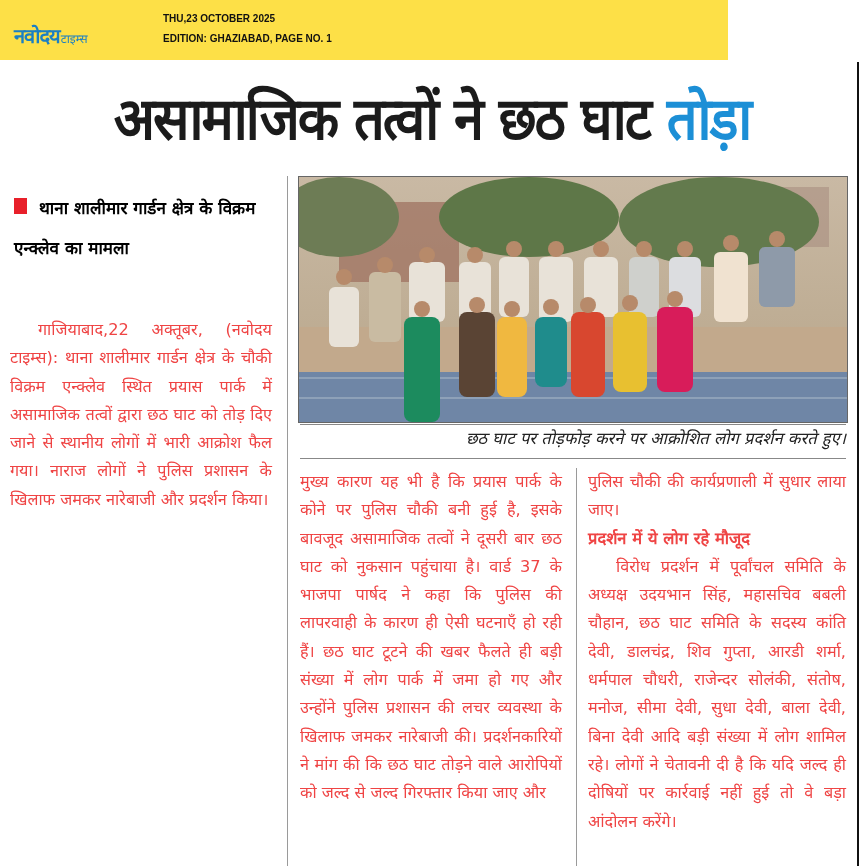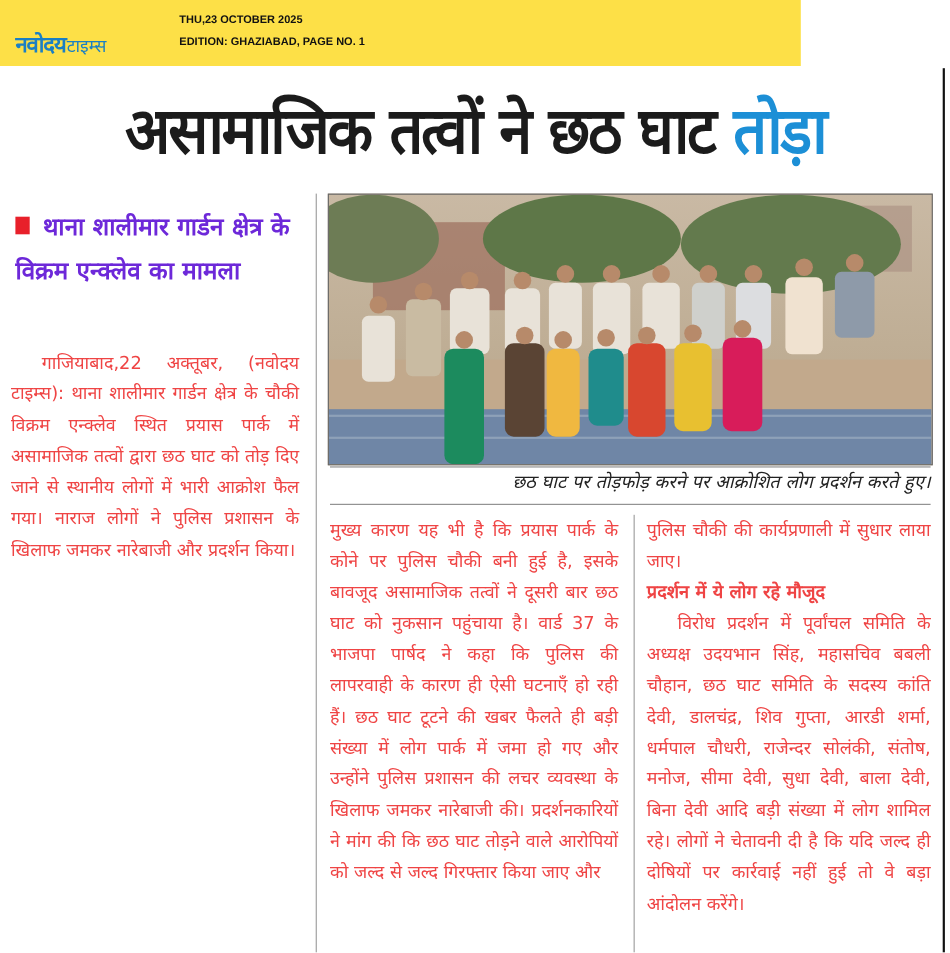--- a/index.html
+++ b/index.html
@@ -1,30 +1,30 @@
 <!DOCTYPE html>
 <html><head>
 <meta charset="utf-8">
 <style>
   html, body { margin:0; padding:0; }
   body { width:864px; height:866px; background:#ffffff; position:relative; overflow:hidden;
          font-family:"DejaVu Sans", sans-serif; color:#222; }
   .topbar { position:absolute; left:0; top:0; width:728px; height:60px; background:#fde047; }
   .logo { position:absolute; left:14px; top:10px; display:flex; align-items:baseline; color:#1a7fc4; }
   .logo-main { font-weight:bold; font-size:20px; letter-spacing:-1px; }
-  .logo-sub { font-size:16px; margin-left:1px;margin-top:20px; }
+  .logo-sub { font-size:12px; margin-left:1px;margin-top:20px; }
   .dateline { position:absolute; left:163px; top:9px; font-family:"Liberation Sans", sans-serif;
               font-weight:bold; font-size:10px; line-height:20px; color:#111; }
   .right-rule { position:absolute; left:857px; top:62px; width:2px; height:804px; background:#111; }
   .headline { position:absolute; left:0; top:70px; width:864px; text-align:center;
               font-family:"DejaVu Sans", sans-serif; font-weight:bold; font-size:54px;
               line-height:100px; color:#1b1b1b; letter-spacing:-2px; transform:scaleY(1.08); }
   .headline .accent { color:#1c8fd6; }
-  .subhead { position:absolute; left:14px; top:188px; width:270px; font-weight:bold; font-size:22px;
-             line-height:40px; color:#6d28d9; }
+  .subhead { position:absolute; left:14px; top:188px; width:270px; font-weight:bold; font-size:17px;
+             line-height:40px; color:#000000; }
   .red-square { display:inline-block; width:13px; height:16px; background:#e8202a; margin-right:12px;
                 vertical-align:middle; position:relative; top:-3px; }
   .col { position:absolute; font-size:16.2px; line-height:28.3px; color:#ef4444; text-align:justify;
          text-align-last:left; }
   .col p { margin:0; }
   .indent { text-indent:28px; }
   .col1 { left:10px; top:316px; width:262px; }
   .col2 { left:300px; top:468px; width:262px; }
   .col3 { left:588px; top:468px; width:258px; }
   .col-rule { position:absolute; width:1px; background:#9a9a9a; }

